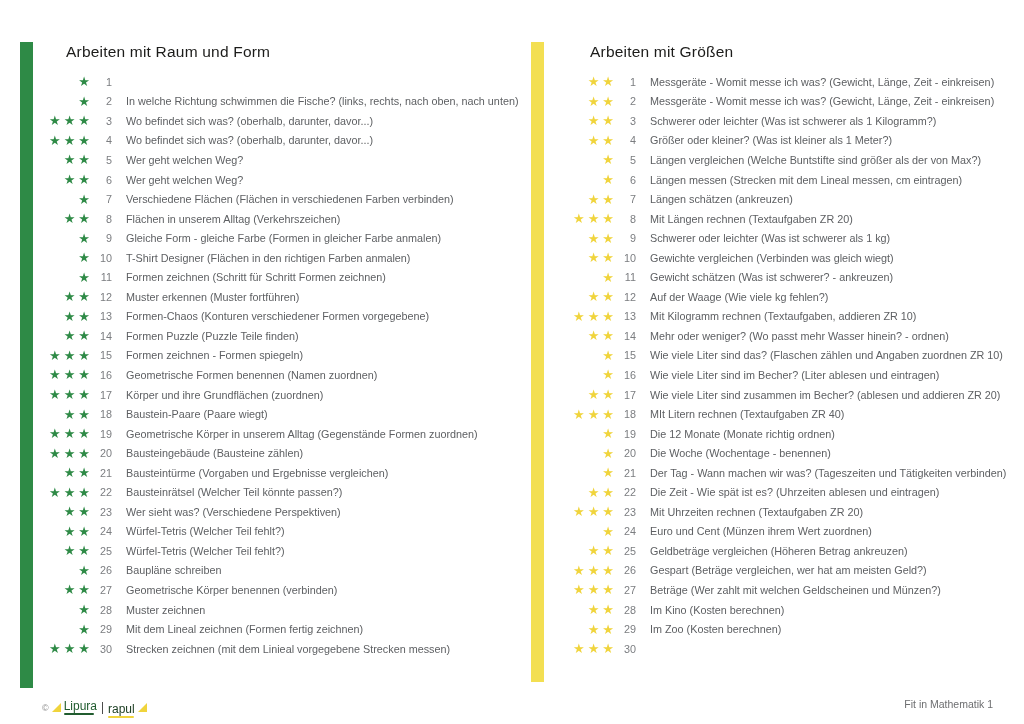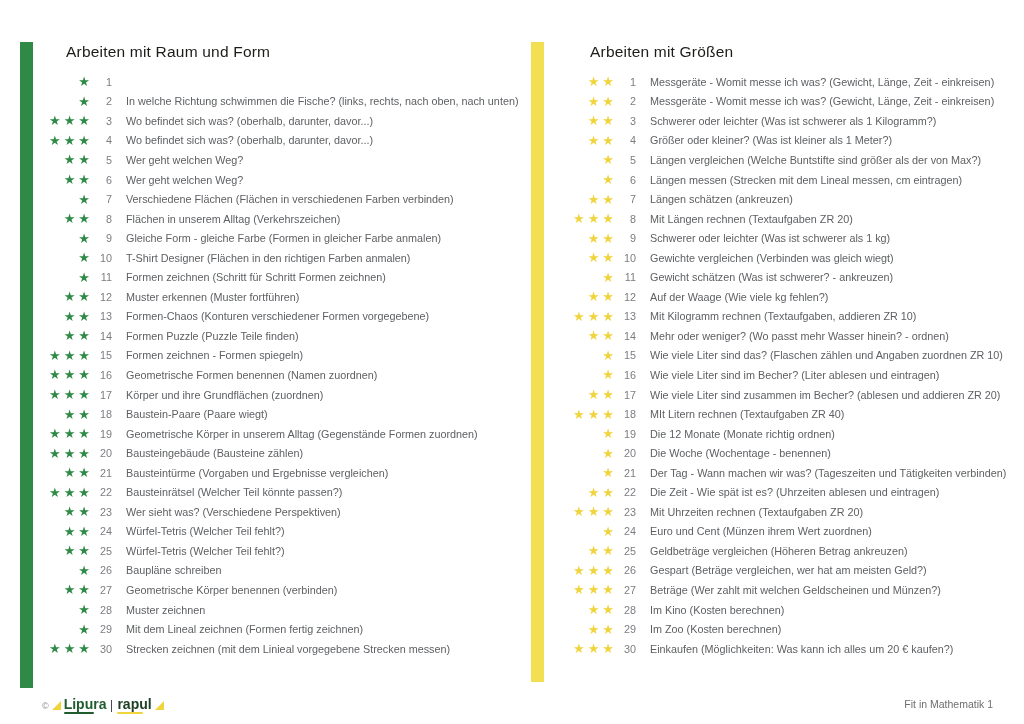--- a/index.html
+++ b/index.html
@@ -34,23 +34,23 @@
   .stars{width:50px;display:flex;justify-content:flex-end;gap:3px;flex:0 0 50px;}
   .star{font-size:13px;line-height:1;}
   .col-left .star{color:var(--green-accent);}
   .col-right .star{color:var(--yellow-star);}
   .num{flex:0 0 18px;margin-left:4px;text-align:right;font-size:10.8px;color:var(--number-color);}
   .text{margin-left:14px;font-size:10.8px;color:var(--item-color);white-space:nowrap;}
   footer{position:absolute;left:0;right:0;top:694px;height:24px;}
   .logo{position:absolute;left:42px;top:3px;display:flex;align-items:center;gap:3px;}
   .copyright{font-size:9px;color:#8a8a8a;}
   .logo-triangle{width:0;height:0;border-bottom:9px solid var(--yellow-star);border-left:9px solid transparent;}
-  .brand{font-size:14px;font-weight:700;line-height:1;}
+  .brand{font-size:12px;font-weight:400;line-height:1;}
   .brand.lipura{color:var(--brand-green);}
-  .brand.rapul{color:#1f4025;}
+  .brand.rapul{color:#1f4025;margin-top:6px;}
   .brand-wrap{display:flex;flex-direction:column;gap:1px;}
   .brand-tagline{height:2px;border-radius:1px;}
   .brand-tagline.green{background:var(--brand-green);width:30px;}
   .brand-tagline.yellow{background:var(--yellow-star);width:26px;}
   .logo-sep{width:1px;height:12px;background:#4b4b4b;margin:0 2px;}
   .logo-triangle.end{border-bottom-color:var(--yellow-star);}
   .book-title{position:absolute;right:31px;top:4px;font-size:10.5px;color:var(--footer-color);}
 </style>
 </head>
 <body>
@@ -535,21 +535,20 @@
         <span class="num">29</span>
         <span class="text">Im Zoo (Kosten berechnen)</span>
       </li>
       <li class="row">
         <span class="stars">
           <span class="star">★</span>
           <span class="star">★</span>
           <span class="star">★</span>
         </span>
         <span class="num">30</span>
-        <span class="text">Einkaufen (Möglichkeiten: Was kann ich alles um 20 € kaufen?)</span>
       </li>
     </ol>
 </section>
 
 <footer>
   <div class="logo">
     <span class="copyright">©</span>
     <span class="logo-triangle"></span>
     <span class="brand-wrap">
       <span class="brand lipura">Lipura</span>

